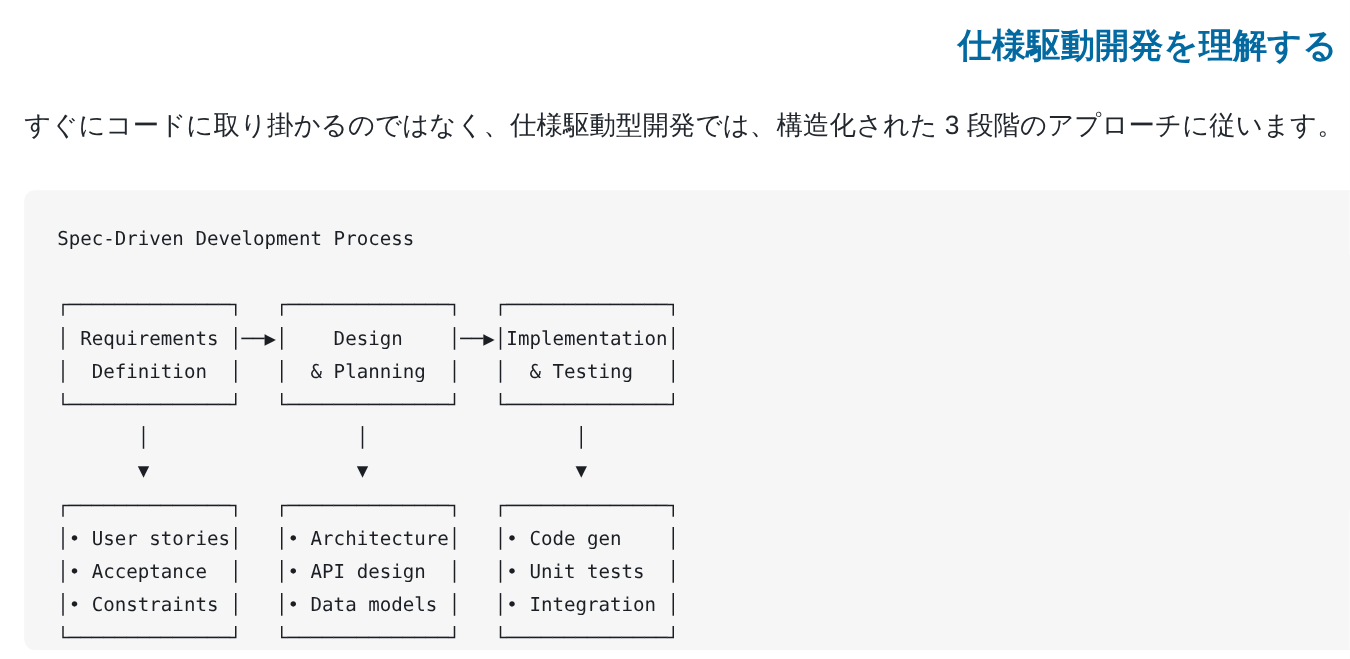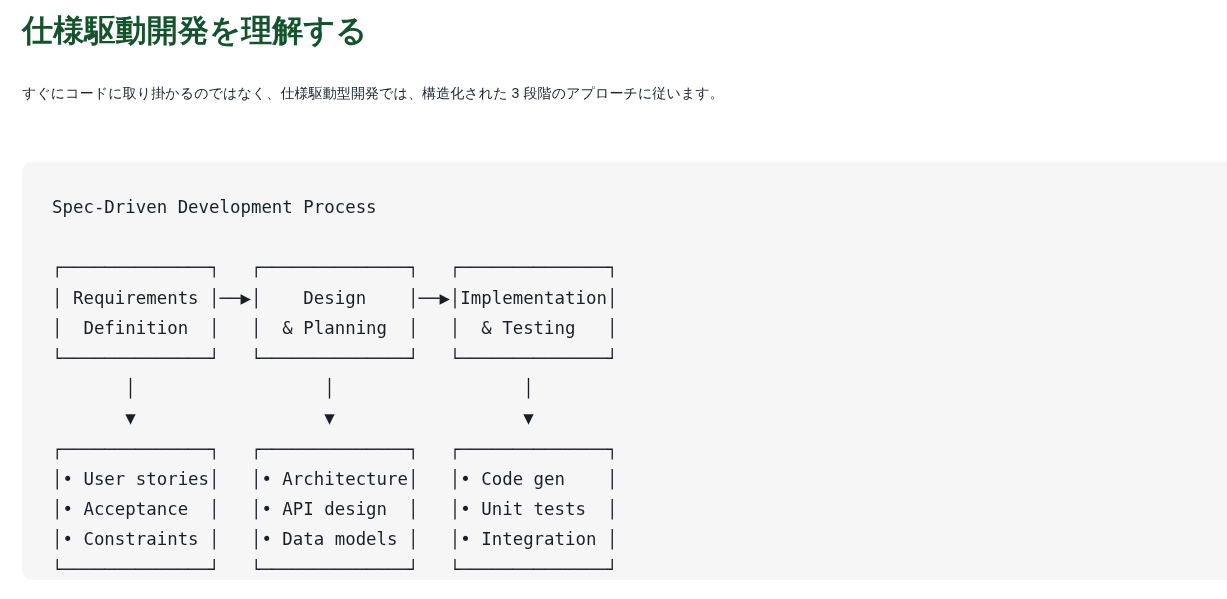--- a/index.html
+++ b/index.html
@@ -18,33 +18,34 @@
 
   .page {
     position: relative;
     width: 1227px;
     height: 599px;
     box-sizing: border-box;
     padding: 0 0 0 22px;
   }
 
   .page-title {
-    margin: 0;
+    margin: 11px;
     padding-top: 8px;
     font-size: 31px;
     line-height: 46px;
     font-weight: bold;
     letter-spacing: 0.2px;
-    color: #14532d;
+    color: #0369a1;
+    text-align: right;
   }
 
   .intro-paragraph {
     margin: 0;
     padding-top: 24px;
-    font-size: 14px;
+    font-size: 24px;
     line-height: 30px;
     color: #22272e;
     letter-spacing: 0.1px;
     white-space: nowrap;
   }
 
   .code-block {
     position: absolute;
     left: 22px;
     top: 162px;

